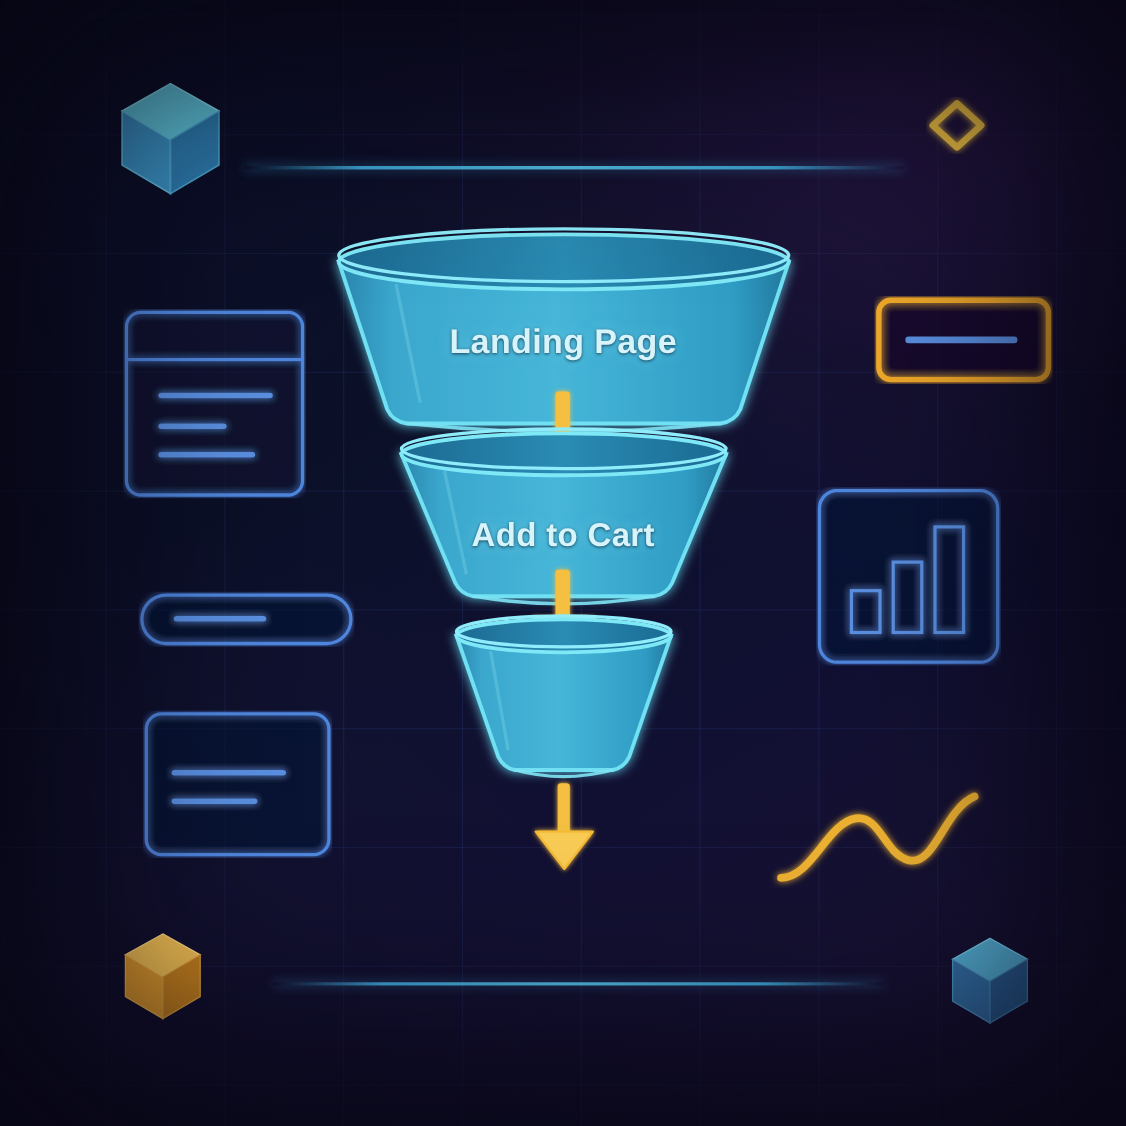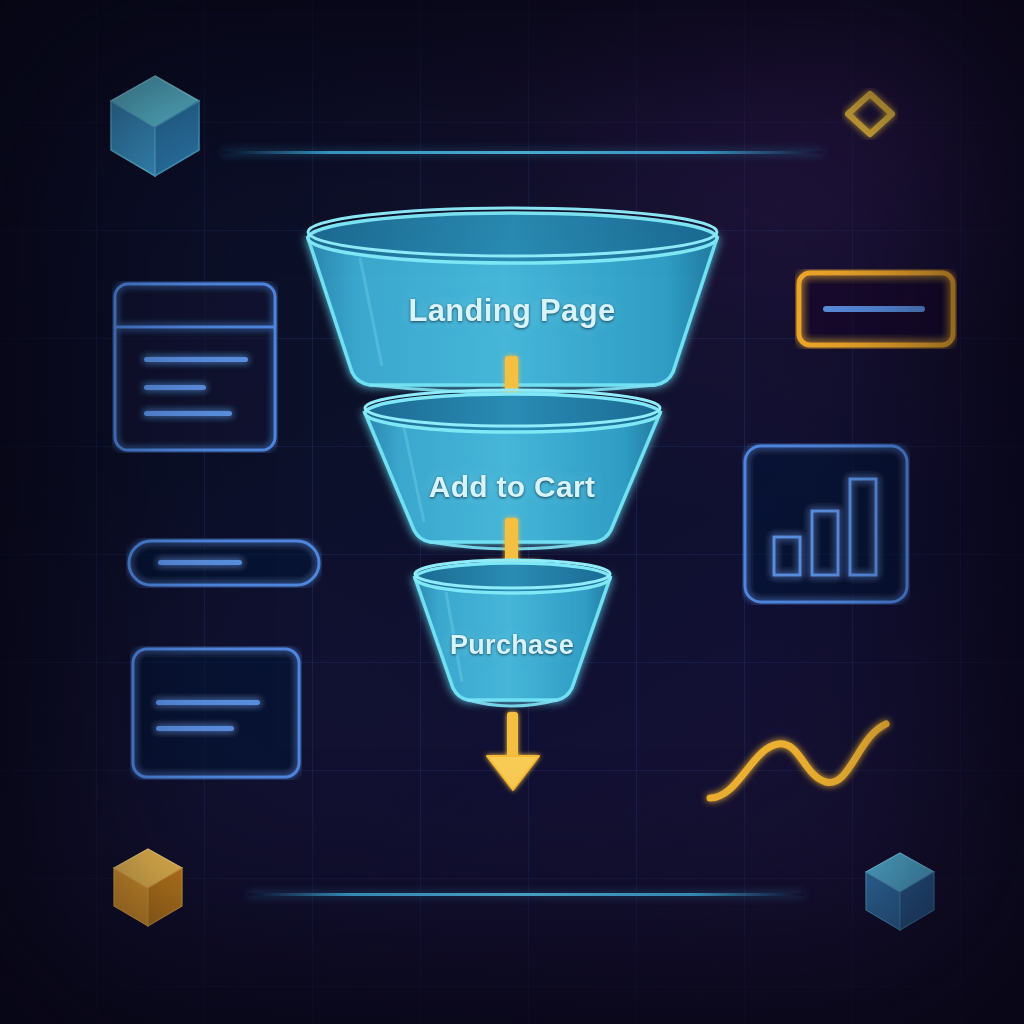--- a/index.html
+++ b/index.html
@@ -247,16 +247,15 @@
 
       <g filter="url(#agold)">
         <rect x="507" y="712" width="11" height="56" rx="3" fill="#f5c043"></rect>
         <polygon points="487,756 539,756 513,790" fill="#f8cc55" stroke="#f6bb34" stroke-width="2" stroke-linejoin="round"></polygon>
       </g>
     </svg>
   </div>
 
   <div class="stage-label" id="label-1">Add to Cart</div>
   <div class="stage-label" id="label-0">Landing Page</div>
-  <div class="stage-label" id="label-2">Purchase</div>
 
   <div class="vignette noclick"></div>
 </div>
 
 </body></html>

